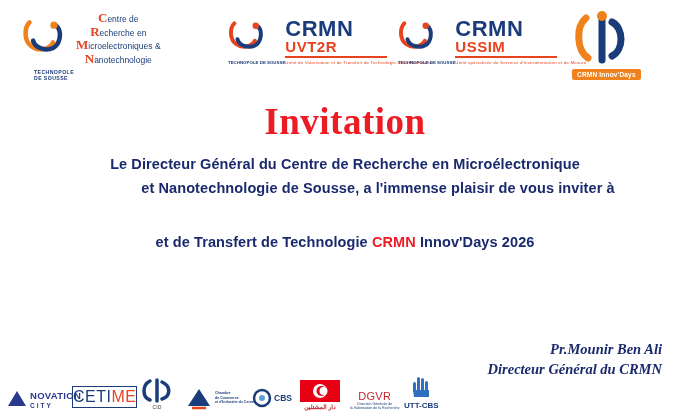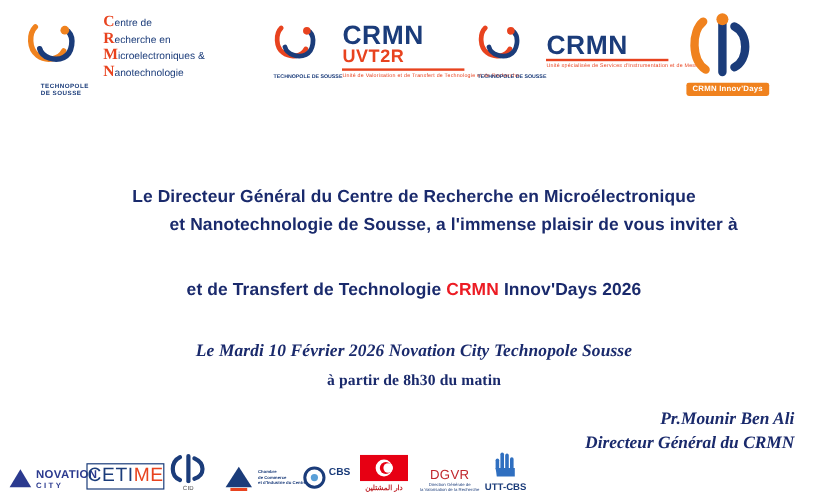--- a/index.html
+++ b/index.html
@@ -46,21 +46,22 @@
     position: absolute;
     left: 2px; top: 4px;
     width: 44px; height: 40px;
   }
   .crmn-letters {
     font-family: "Liberation Serif", serif;
     font-weight: bold;
     font-size: 13px;
     line-height: 12.5px;
     color: #e8431f;
-    margin-left: 14px;
+    margin-left: 4px;
+    text-align: center;
   }
   .crmn-letters span.w {
     color: #1b3c7a;
     font-size: 8.5px;
     font-weight: normal;
     font-family: "Liberation Sans", sans-serif;
   }
   .tech-sousse {
     position: absolute;
     left: 14px;
@@ -259,21 +260,21 @@
   .chambre-wrap { left: 186px; bottom: 6px; display: flex; align-items: center; }
   .chambre-mark { width: 26px; height: 24px; margin-right: 3px; }
   .chambre-text {
     font-size: 3.6px;
     color: #1b3c7a;
     line-height: 4.4px;
     text-align: left;
     font-weight: bold;
   }
 
-  .cbs-wrap { left: 252px; bottom: 8px; display: flex; align-items: flex-start; }
+  .cbs-wrap { left: 252px; bottom: 8px; display: flex; align-items: center; }
   .cbs-mark { width: 20px; height: 20px; margin-right: 2px; }
   .cbs-text { font-size: 8.5px; font-weight: bold; color: #1b3c7a; }
 
   .dar-wrap { left: 300px; bottom: 6px; }
   .dar-flag { width: 40px; height: 22px; margin: 0 auto; }
   .dar-text {
     font-size: 6px;
     color: #c1272d;
     font-weight: bold;
     margin-top: 1px;
@@ -342,51 +343,51 @@
       <div>
         <svg class="crmn-small-swirl" viewBox="0 0 48 44">
           <path d="M8 6 C 2 12, 2 26, 10 32 C 18 38, 30 36, 34 28" fill="none" stroke="#e8431f" stroke-width="5" stroke-linecap="round"></path>
           <path d="M38 10 C 44 16, 42 30, 34 34 C 26 38, 14 34, 12 26" fill="none" stroke="#1b3c7a" stroke-width="5" stroke-linecap="round"></path>
           <circle cx="35" cy="9" r="4" fill="#e8431f"></circle>
         </svg>
         <div class="sousse-under">TECHNOPOLE DE SOUSSE</div>
       </div>
       <div>
         <div class="crmn-big-text">CRMN</div>
+        <div class="crmn-sub-text">USSIM</div>
         <div class="crmn-rule"></div>
         <div class="crmn-tiny crmn-tiny-red">Unité spécialisée de Services d'Instrumentation et de Mesure</div>
       </div>
     </div>
 
     <div class="logo logo-innov">
       <div>
         <div class="innov-mark">
           <svg viewBox="0 0 62 56" width="62" height="56">
             <path d="M14 8 C 4 16, 4 40, 16 48" fill="none" stroke="#f0821e" stroke-width="7" stroke-linecap="round"></path>
             <path d="M30 6 L30 50" stroke="#1b3c7a" stroke-width="7" stroke-linecap="round"></path>
             <path d="M40 12 C 52 18, 52 40, 40 46" fill="none" stroke="#1b3c7a" stroke-width="7" stroke-linecap="round"></path>
             <circle cx="30" cy="6" r="5" fill="#f0821e"></circle>
           </svg>
         </div>
         <div class="innov-label">CRMN Innov'Days</div>
       </div>
     </div>
   </div>
 
+  <div class="invitation-title">Invitation</div>
 
   <div class="para line1">Le Directeur Général du Centre de Recherche en Microélectronique</div>
   <div class="para line2">et Nanotechnologie de Sousse, a l'immense plaisir de vous inviter à</div>
 
 
   <div class="para line4">
     <span>et de Transfert  de Technologie </span><span class="red">CRMN</span><span> Innov'Days 2026</span>
   </div>
 
-  <div class="para line6">Le Mardi 10 Février 2026 Novation City Technopole Sousse</div>
-  <div class="para line7">à partir de 8h30 du matin</div>
 
   <div class="sign sign1">Pr.Mounir Ben Ali</div>
   <div class="sign sign2">Directeur Général du CRMN</div>
 
   <div class="bottom-strip">
 
     <div class="plogo nc-wrap">
       <div class="nc-tri"></div>
       <div class="nc-text">
         <div>NOVATION</div>

